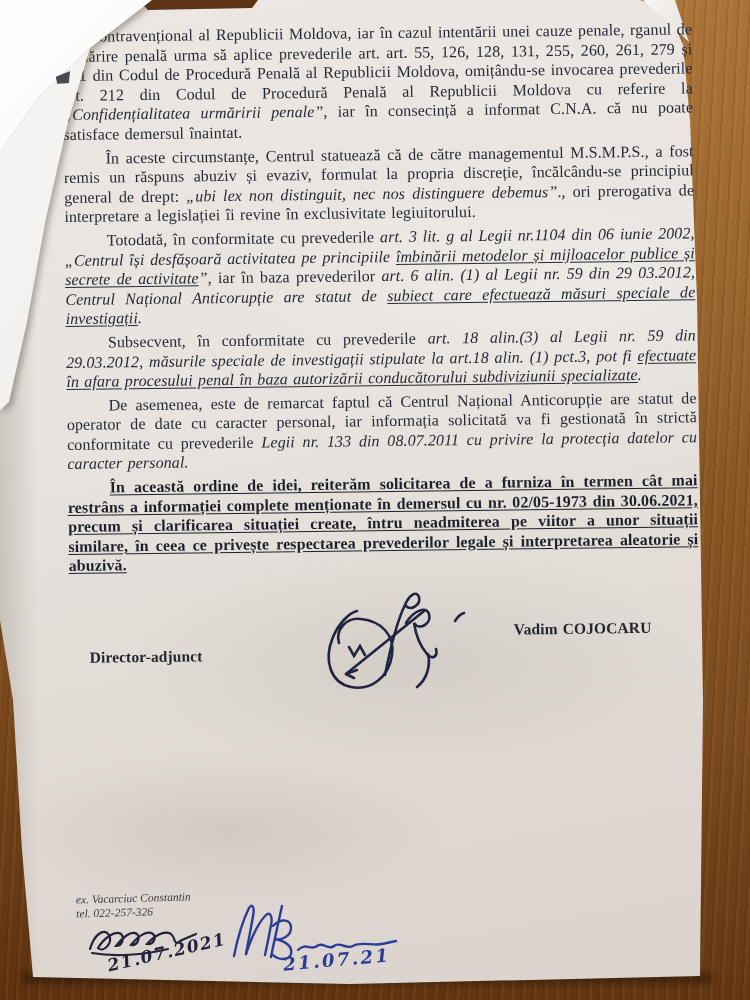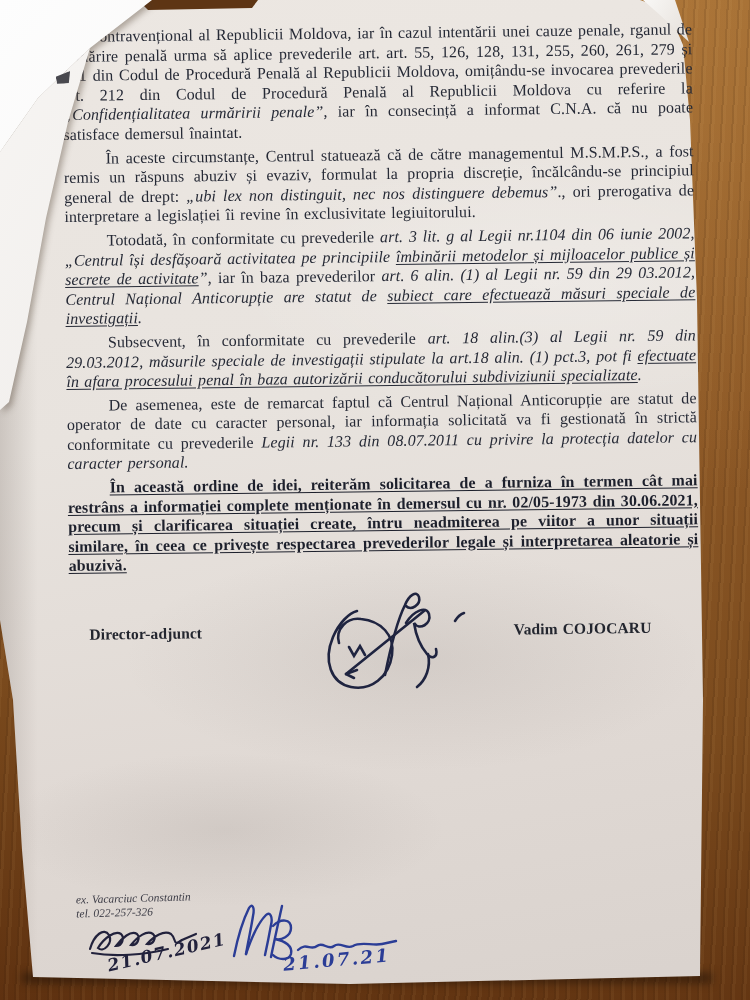--- a/index.html
+++ b/index.html
@@ -36,21 +36,21 @@
     color:#262a36;font-size:16px;line-height:19.6px;text-align:justify;
     letter-spacing:.1px;word-spacing:1.2px;}
   .para{margin:0 0 4px;text-indent:42px;}
   .para.no-indent{text-indent:0;}
   .it{font-style:italic;}
   .ul{text-decoration:underline;text-underline-offset:2px;}
   .bd{font-weight:bold;color:#1d202c;}
   .sig-row{position:absolute;left:0;top:598px;width:630px;display:flex;
     justify-content:space-between;padding:0;box-sizing:border-box;
     font-weight:bold;font-size:15.5px;color:#23262f;}
-  .sig-left{margin-left:20px;}
+  .sig-left{margin-left:20px;margin-top:23px;}
   .sig-right{margin-right:48px;}
   .footer-note{position:absolute;left:76px;top:891px;font-style:italic;
     font-size:11.5px;line-height:14px;color:#3c3c46;transform:rotate(-1.6deg);}
   .sig-svg{position:absolute;}
   .hand-date{position:absolute;font-family:"DejaVu Serif",serif;
     font-style:italic;font-weight:bold;white-space:nowrap;}
   .date-left{left:106px;top:942px;font-size:17px;color:#22223c;
     letter-spacing:1.5px;transform:rotate(-13deg);}
   .date-right{left:283px;top:949px;font-size:18px;color:#2b3d96;
     letter-spacing:2.5px;transform:rotate(-5deg);}

